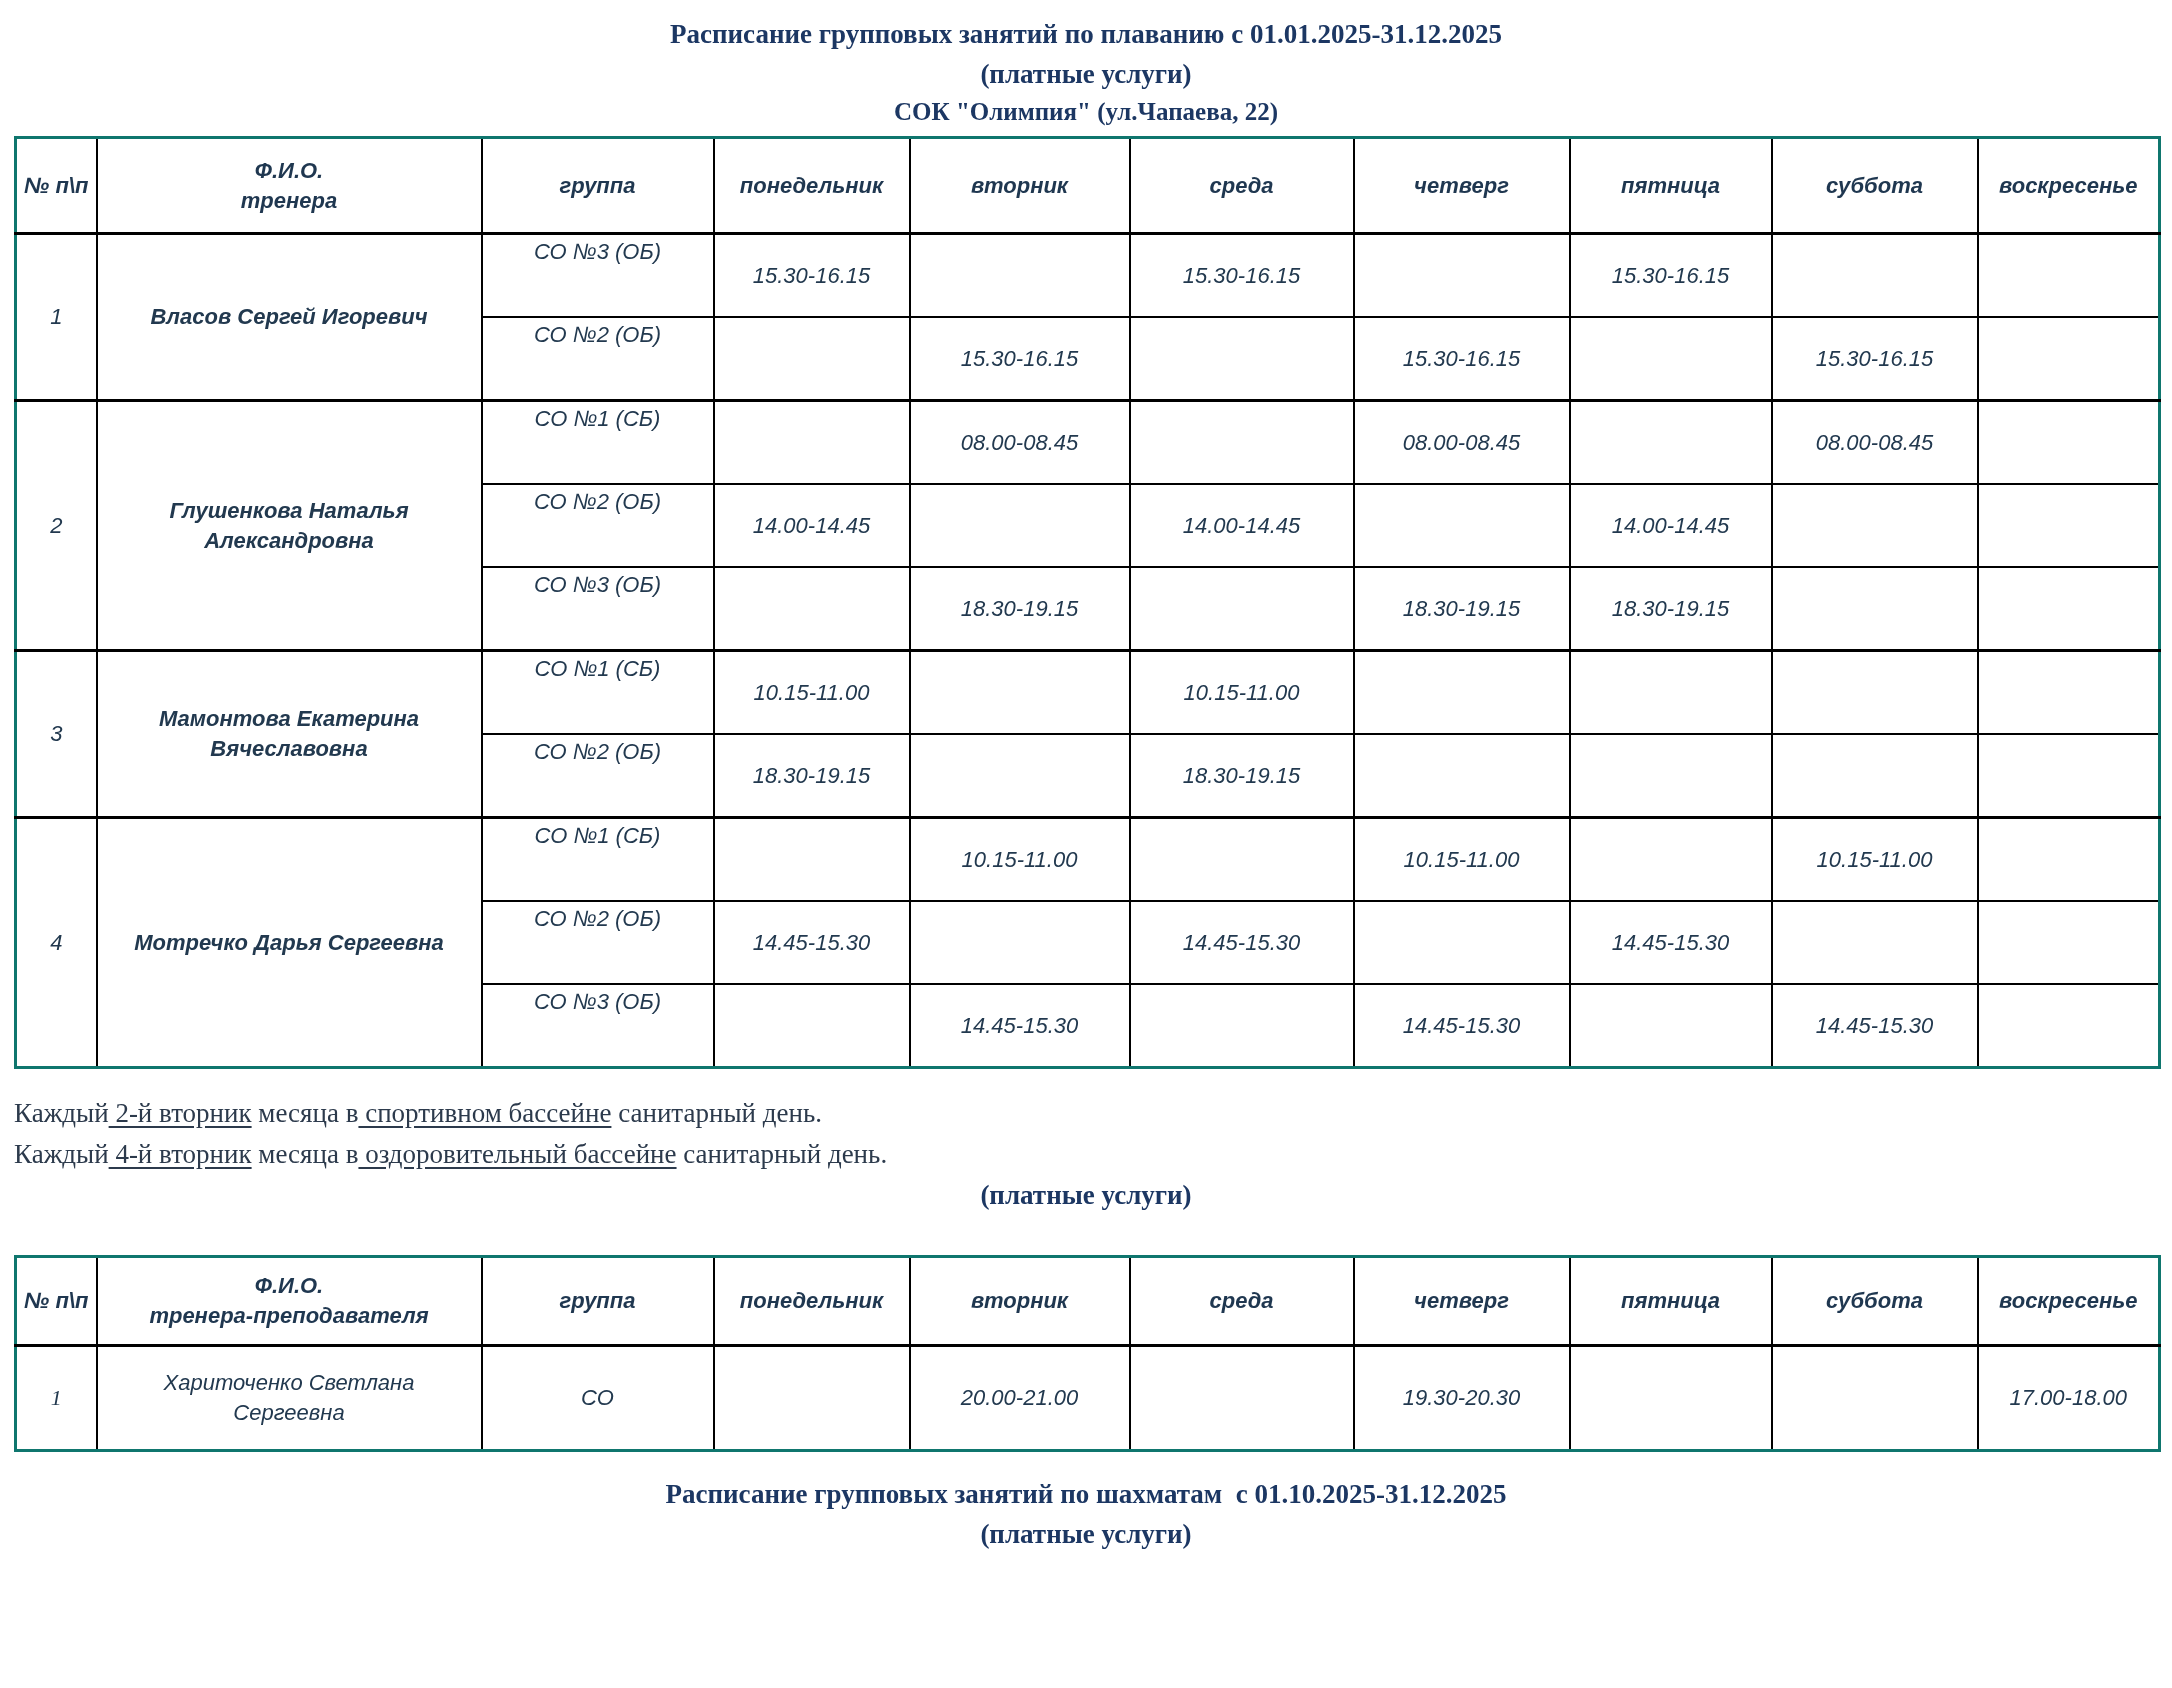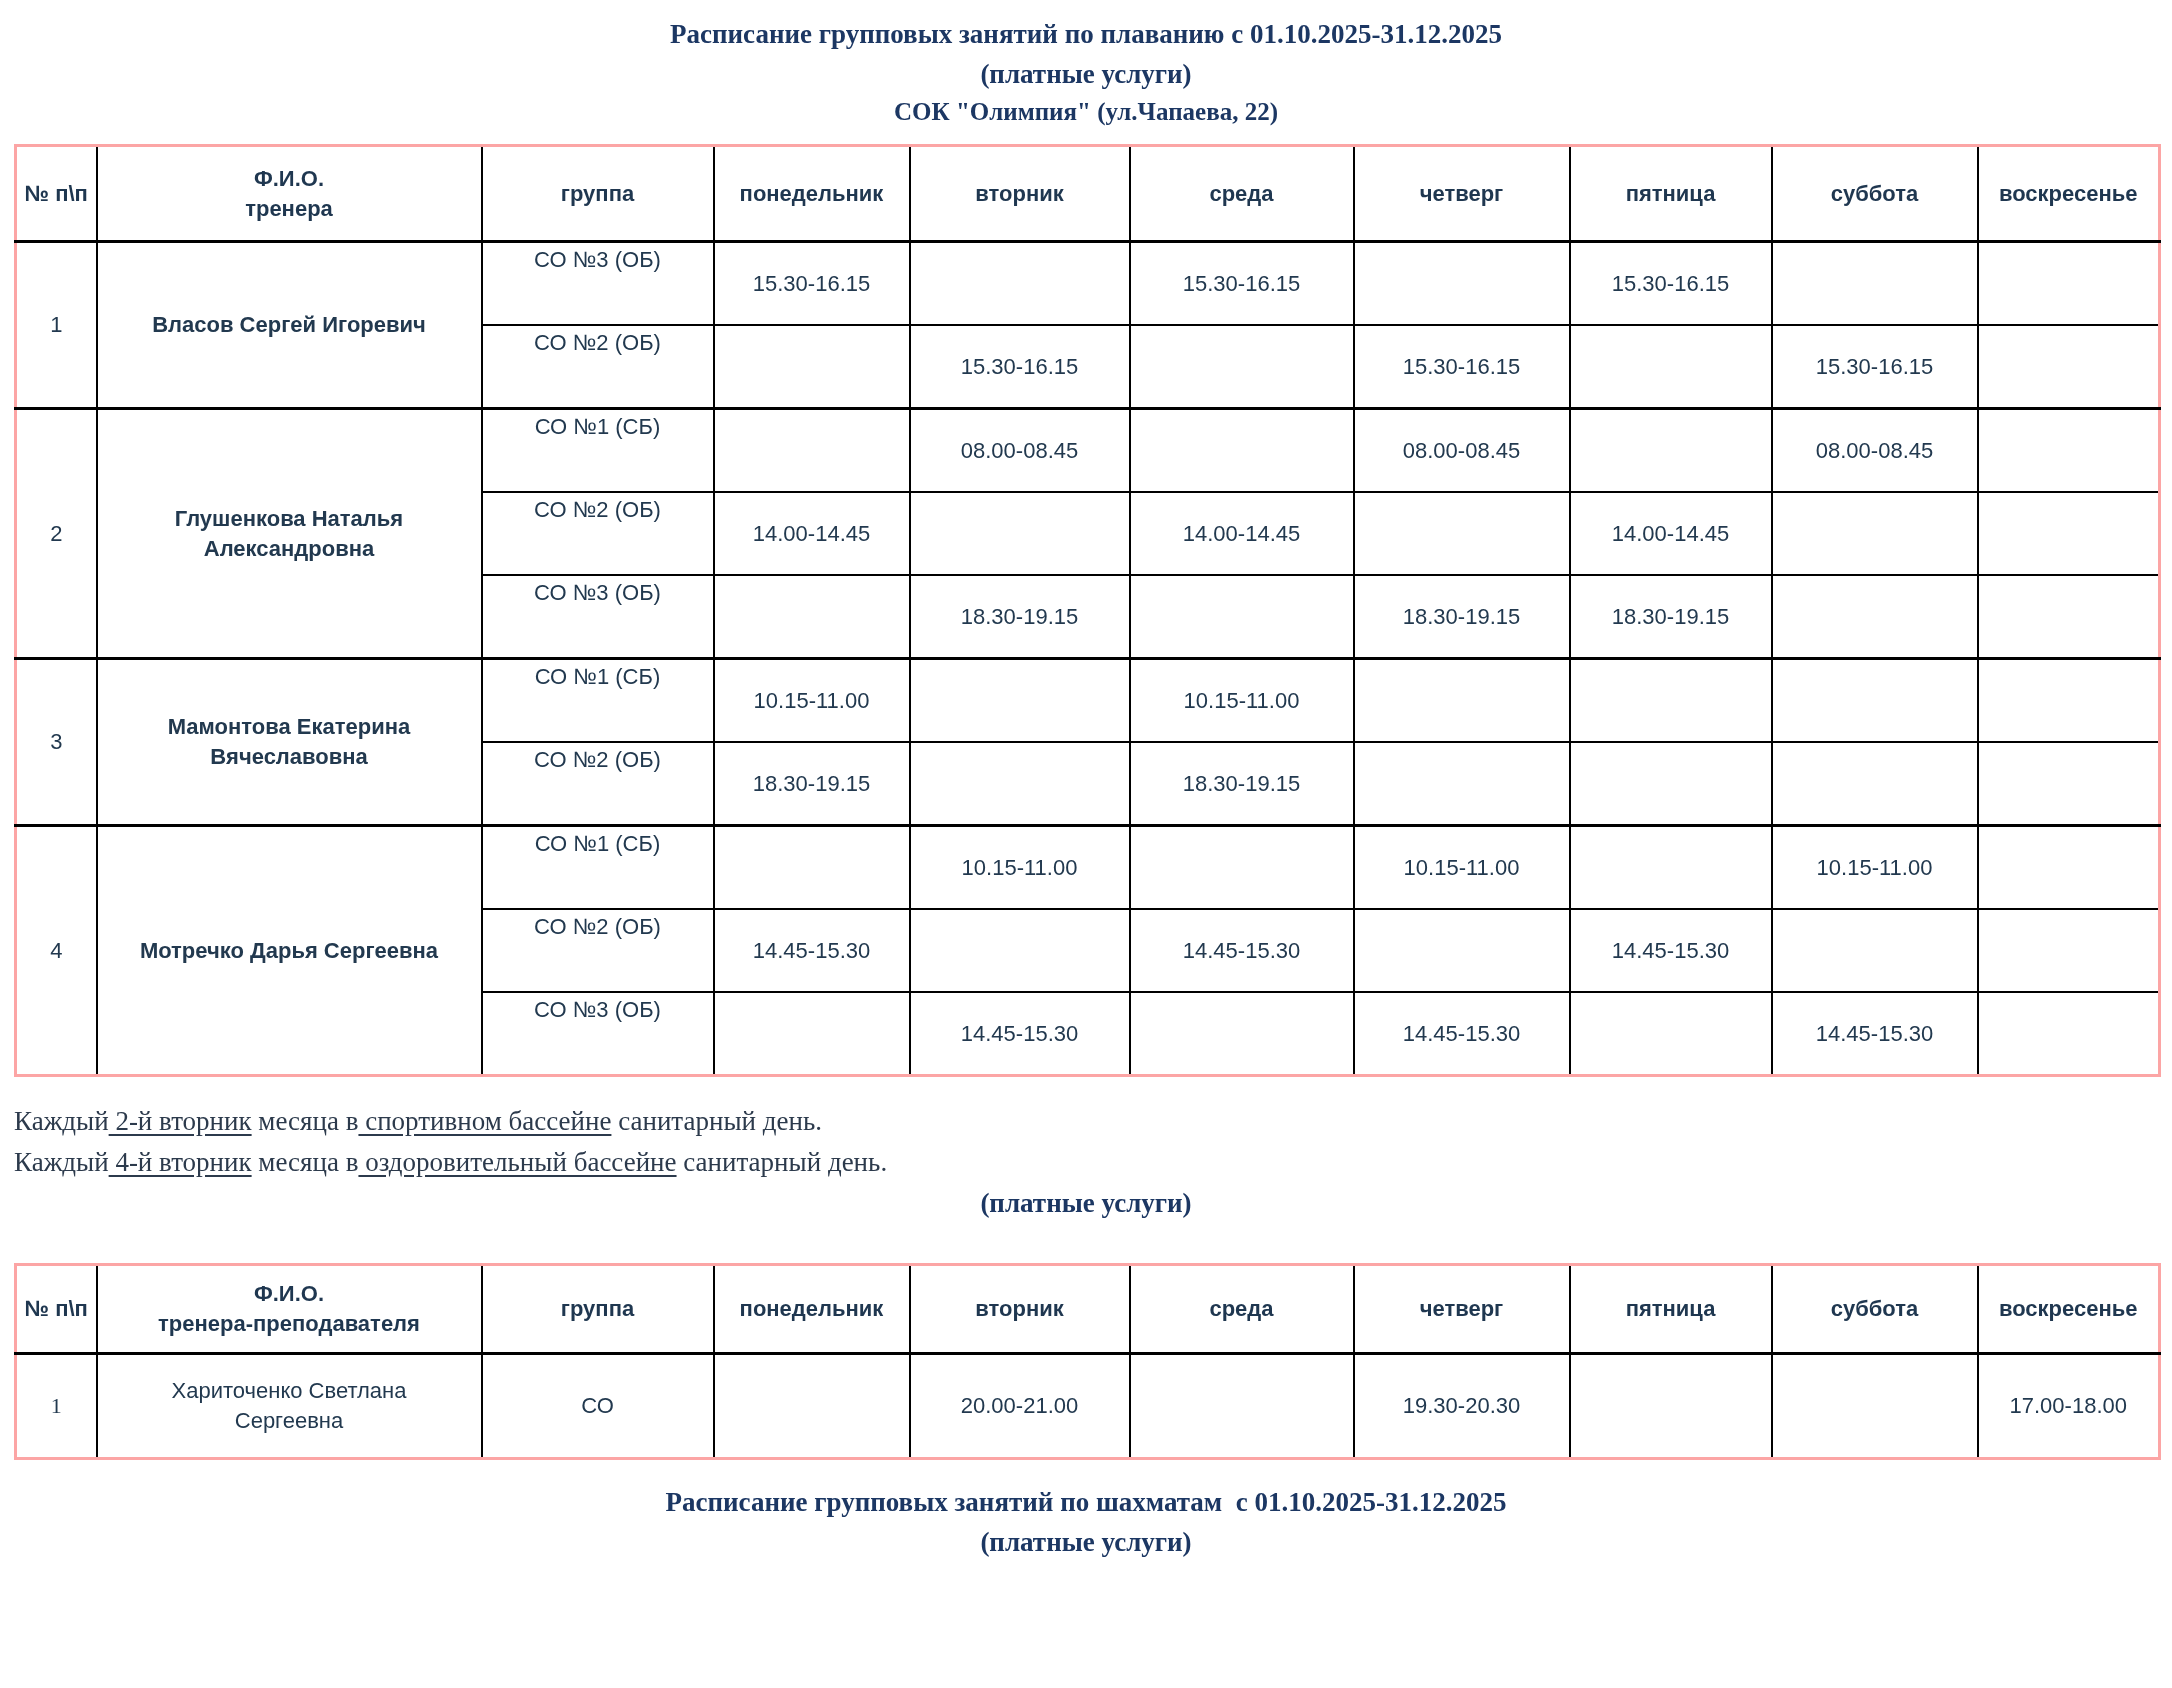--- a/index.html
+++ b/index.html
@@ -25,22 +25,23 @@
     color:#1c3763;
     text-align:center;
     font-size:25px;
     line-height:36px;
     white-space:pre-wrap;
   }
   table.sched{
     border-collapse:collapse;
     table-layout:fixed;
     width:2144px;
-    border:3px solid #fca5a5;
-    margin-top:14px;
+    border:3px solid #0f766e;
+    margin-top:6px;
+    font-style:italic;
   }
   .sched th,.sched td{
     border:2px solid #000;
     text-align:center;
     vertical-align:middle;
     overflow:hidden;
     padding:0;
   }
   .sched thead th{
     font-weight:bold;
@@ -84,21 +85,21 @@
   .sec2-title{margin-top:26px;}
   .sec2-table-wrap{margin-top:40px;}
   .sec3-title{margin-top:22px;}
 </style>
 </head>
 <body>
 
 <div class="page">
 
   <section>
-    <div class="title">Расписание групповых занятий по плаванию с 01.10.2025-31.12.2025</div>
+    <div class="title">Расписание групповых занятий по плаванию с 01.01.2025-31.12.2025</div>
     <div class="title">(платные услуги)</div>
     <div class="subtitle">СОК "Олимпия" (ул.Чапаева, 22)</div>
     <div>
         <table class="sched t-swim">
           <colgroup>
             <col class="c0">
             <col class="c1">
             <col class="c2">
             <col class="c3">
             <col class="c4">

